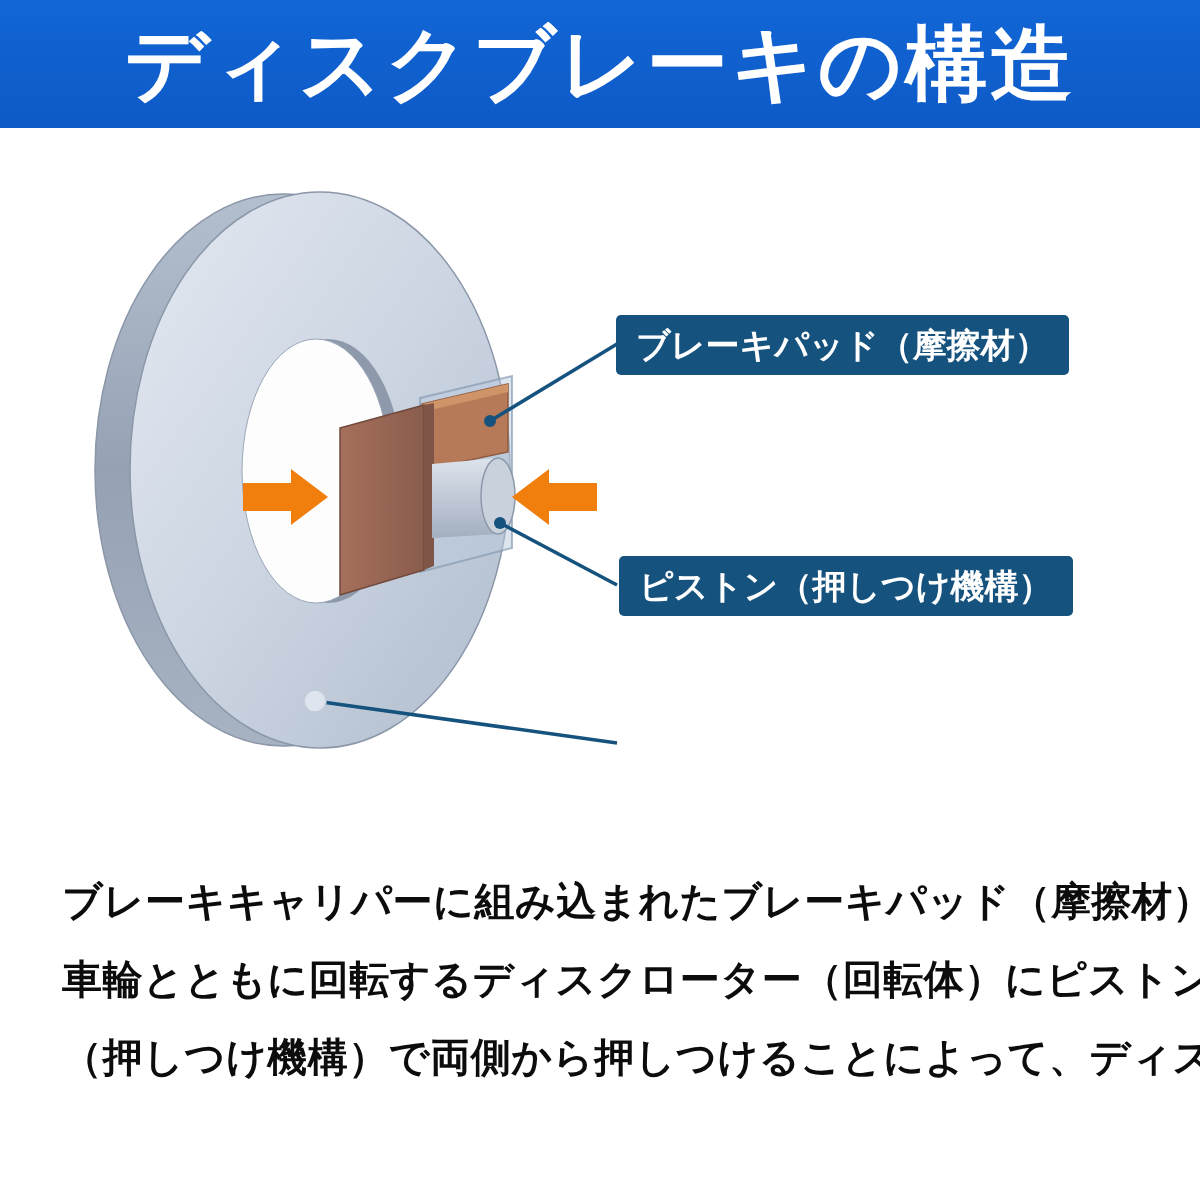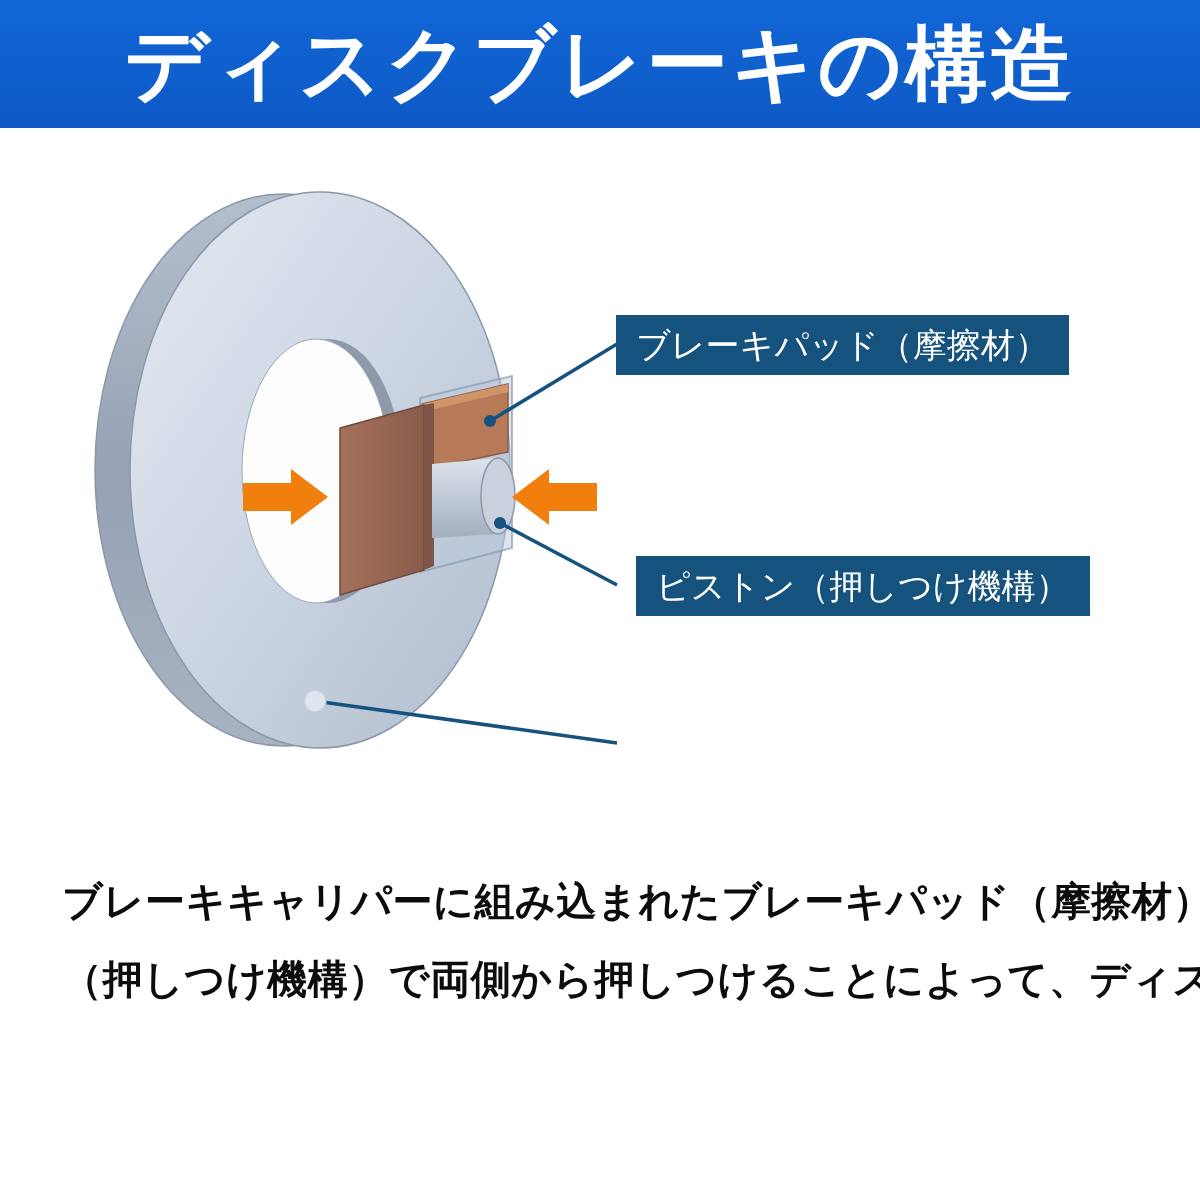--- a/index.html
+++ b/index.html
@@ -17,25 +17,25 @@
     color:#ffffff; font-size:82px; font-weight:800; letter-spacing:3px;
     white-space:nowrap; line-height:1;
   }
 
   
   .illustration-svg { position:absolute; top:0; left:0; width:1200px; height:1200px; z-index:1; }
 
   
   .callout {
     position:absolute; z-index:2; background:#15527e; color:#ffffff;
-    font-size:34px; font-weight:400; line-height:1; padding:13px 20px 13px 20px;
-    white-space:nowrap; border-radius:0;
+    font-size:34px; font-weight:700; line-height:1; padding:13px 20px 13px 20px;
+    white-space:nowrap; border-radius:5px;
   }
   .callout-pad    { left:616px; top:315px; }
-  .callout-piston { left:636px; top:556px; }
+  .callout-piston { left:619px; top:556px; }
   .callout-rotor  { left:616px; top:714px; }
 
   
   .description { position:absolute; left:62px; top:862px; width:1090px; z-index:2; }
   .description p {
     font-size:40px; line-height:78px; color:#0c0c0c; font-weight:600;
     letter-spacing:0.5px; white-space:nowrap;
   }
 </style>
 </head>
@@ -116,16 +116,17 @@
       <circle cx="500" cy="523" r="6" fill="#15527e"></circle>
       <circle cx="315" cy="701" r="11" fill="#dfe5ee" stroke="#c2ccda" stroke-width="1.5"></circle>
     </g>
   </svg>
 
   <div class="callout callout-pad">ブレーキパッド（摩擦材）</div>
   <div class="callout callout-piston">ピストン（押しつけ機構）</div>
 
   <div class="description">
     <p>ブレーキキャリパーに組み込まれたブレーキパッド（摩擦材）を</p>
+    <p>車輪とともに回転するディスクローター（回転体）にピストン</p>
     <p>（押しつけ機構）で両側から押しつけることによって、ディスク</p>
   </div>
 
 </div>
 
 </body></html>

